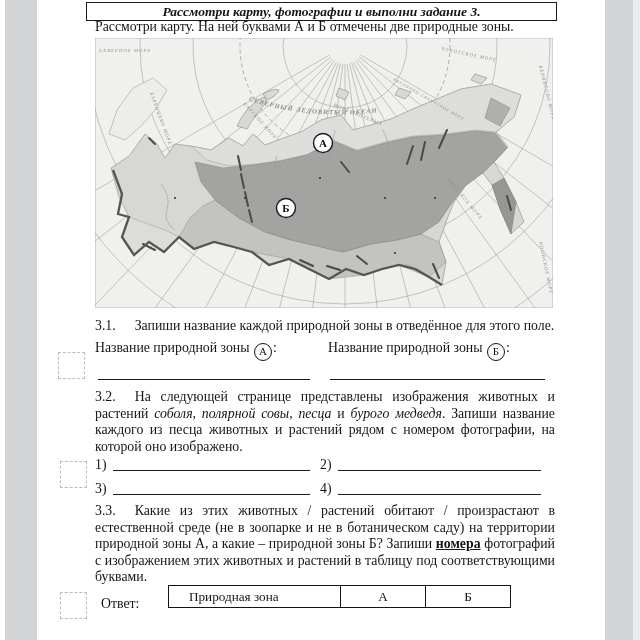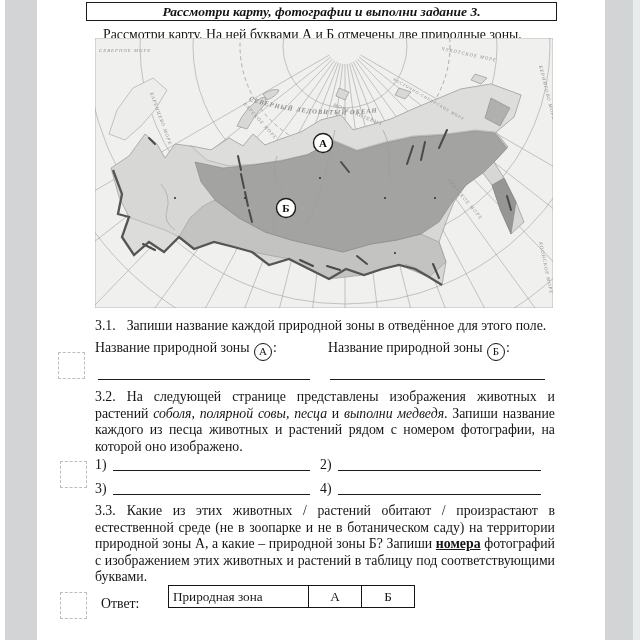--- a/index.html
+++ b/index.html
@@ -16,55 +16,55 @@
 
   .header-box{
     position:absolute;left:49px;top:2px;width:469px;height:17px;
     border:1px solid #1a1a1a;display:flex;align-items:center;justify-content:center;
   }
   .header-box span{font-weight:bold;font-style:italic;font-size:13.5px;}
 
   .tline{position:absolute;font-size:13.8px;white-space:nowrap;}
   .para{position:absolute;left:58px;width:460px;font-size:13.8px;line-height:16.6px;
         text-align:justify;margin:0;}
-  .qnum{margin-right:11px;}
+  .qnum{margin-right:19px;}
 
   .mapwrap{position:absolute;left:58px;top:38px;width:458px;height:270px;}
 
   .circle-letter{
     display:inline-flex;width:16px;height:16px;border:1px solid #141414;border-radius:50%;
     align-items:center;justify-content:center;font-size:11px;line-height:1;
     vertical-align:-3px;margin:0 1px;
   }
   .uline{position:absolute;height:0;border-bottom:1.2px solid #1c1c1c;}
 
   .mark-box{position:absolute;width:25px;height:25px;border:1.5px dashed #bdbdbd;background:#fff;}
 
   table.ans{position:absolute;left:131px;top:585px;border-collapse:collapse;font-size:13.2px;}
-  table.ans td{border:1.3px solid #141414;height:21px;padding:0 4px;}
+  table.ans td{border:1.3px solid #141414;height:21px;padding:0 20px;}
   td.tc1{width:131px;text-align:left;}
   td.tc2,td.tc3{width:44px;text-align:center;}
 
   svg text{font-family:"Liberation Serif", serif;}
   .sealbl{font-style:italic;fill:#8e8e8c;letter-spacing:1px;}
 </style>
 </head>
 <body>
 
 <div class="band band-left"></div>
 <div class="band band-right"></div>
 <div class="band band-right-edge"></div>
 
 <div class="page">
 
   <div class="header-box">
     <span>Рассмотри карту, фотографии и выполни задание 3.</span>
   </div>
 
-  <p class="tline" style="left:58px;top:19px;margin:8px;">Рассмотри карту. На ней буквами А и Б отмечены две природные зоны.</p>
+  <p class="tline" style="left:58px;top:19px;margin:0;">Рассмотри карту. На ней буквами А и Б отмечены две природные зоны.</p>
 
   <div class="mapwrap">
     <svg width="458" height="270" viewBox="0 0 458 270">
       <defs>
         <clipPath id="mclip">
             <rect x="0" y="0" width="458" height="270"></rect>
           </clipPath>
         <path id="oceanArc" d="M 145,60 Q 252,96 368,53"></path>
       </defs>
       <rect x="0" y="0" width="458" height="270" fill="#f0f0ee" stroke="#b8b8b6" stroke-width="1"></rect>
@@ -187,21 +187,21 @@
 
   <p class="tline" style="left:58px;top:318px;margin:0;"><span class="qnum">3.1.</span><span>Запиши название каждой природной зоны в отведённое для этого поле.</span></p>
 
   <p class="tline" style="left:291px;top:340px;margin:0;"><span>Название природной зоны</span> <span class="circle-letter">Б</span><span>:</span></p>
 
   <p class="tline" style="left:58px;top:340px;margin:0;"><span>Название природной зоны</span> <span class="circle-letter">А</span><span>:</span></p>
 
   <div class="uline" style="left:61px;top:379px;width:212px;"></div>
   <div class="uline" style="left:293px;top:379px;width:215px;"></div>
 
-  <p class="para" style="top:389px;"><span class="qnum">3.2.</span><span>На следующей странице представлены изображения животных и растений </span><i>соболя, полярной совы, песца</i><span> и </span><i>выполни медведя</i><span>. Запиши название каждого из песца животных и растений рядом с номером фотографии, на которой оно изображено.</span></p>
+  <p class="para" style="top:389px;"><span class="qnum">3.2.</span><span>На следующей странице представлены изображения животных и растений </span><i>соболя, полярной совы, песца</i><span> и </span><i>бурого медведя</i><span>. Запиши название каждого из песца животных и растений рядом с номером фотографии, на которой оно изображено.</span></p>
 
   <p class="tline" style="left:58px;top:457px;margin:0;">1)</p>
   <div class="uline" style="left:76px;top:470px;width:197px;"></div>
   <p class="tline" style="left:283px;top:457px;margin:0;">2)</p>
   <div class="uline" style="left:301px;top:470px;width:203px;"></div>
 
   <p class="tline" style="left:58px;top:481px;margin:0;">3)</p>
   <div class="uline" style="left:76px;top:494px;width:197px;"></div>
   <p class="tline" style="left:283px;top:481px;margin:0;">4)</p>
   <div class="uline" style="left:301px;top:494px;width:203px;"></div>

